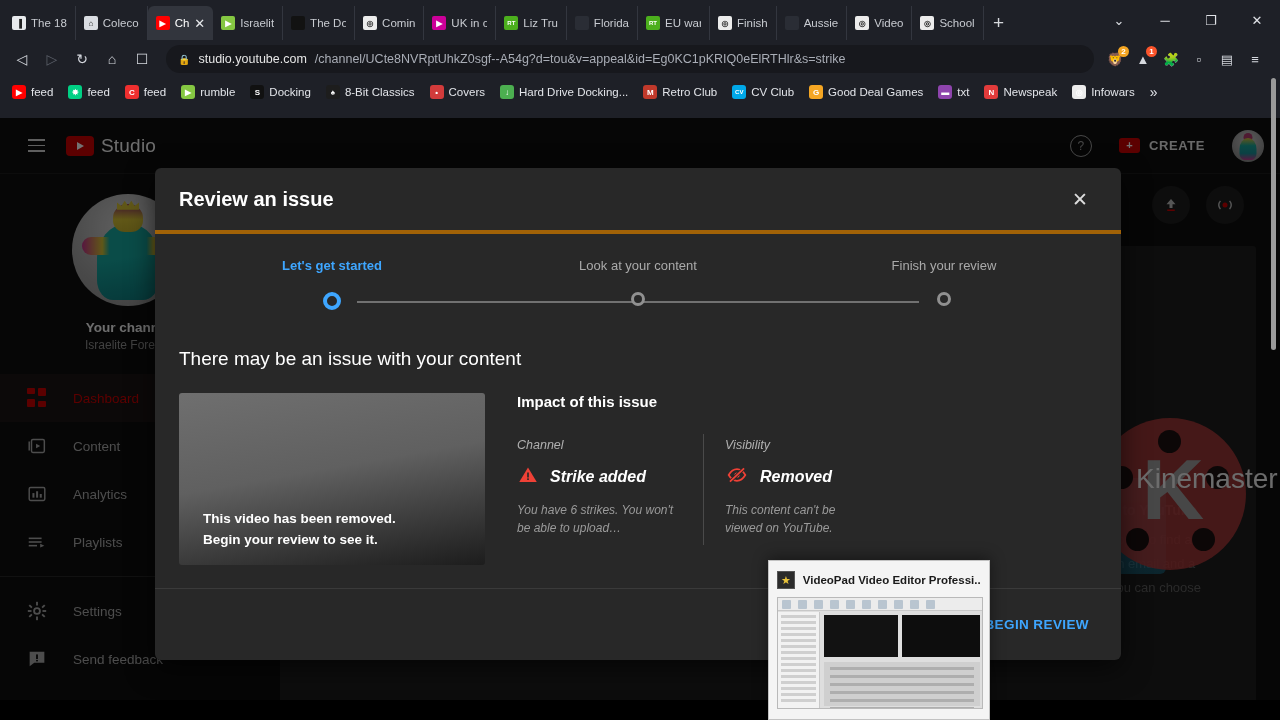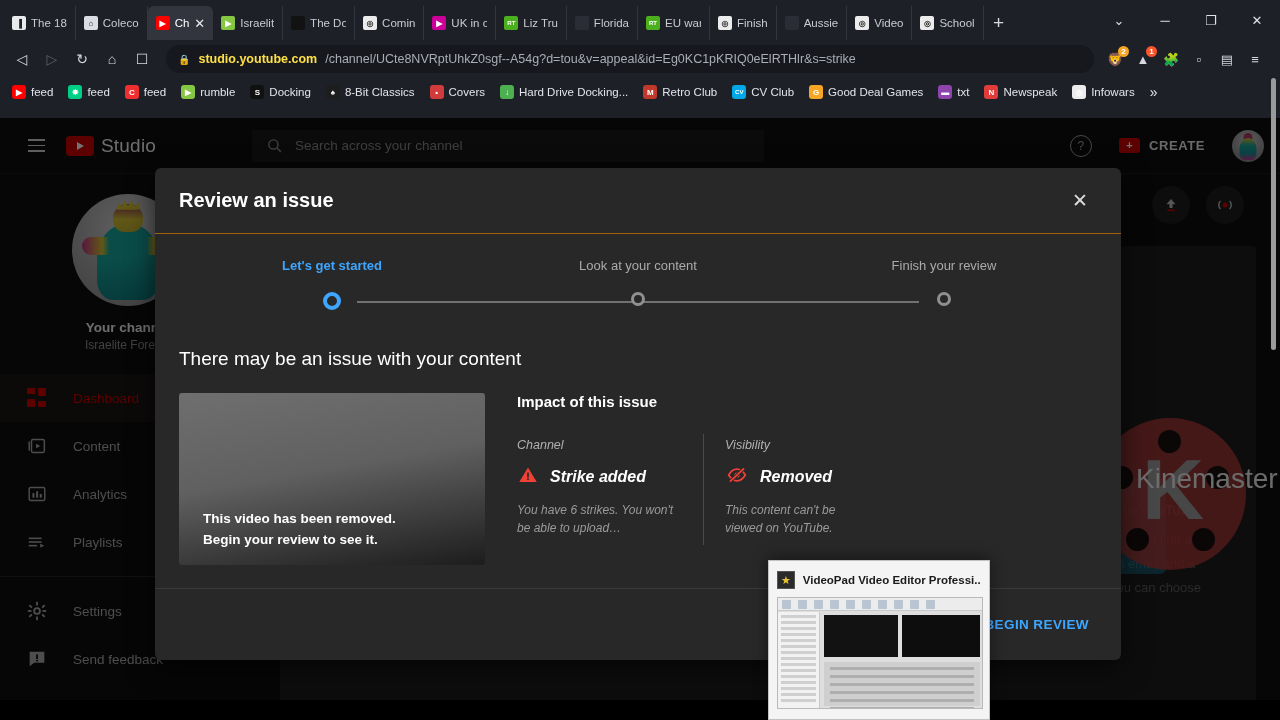--- a/index.html
+++ b/index.html
@@ -41,21 +41,21 @@
   
   .navrow { height: 38px; display: flex; align-items: center; padding: 0 8px; gap: 2px; background: #1e2027; }
   .navbtn { width: 28px; height: 28px; display: flex; align-items: center; justify-content: center;
     color: #d5d8de; font-size: 14px; }
   .navbtn.dim { color: #5a5e68; }
   .omnibox {
     flex: 1 1 auto; height: 28px; background: #17181d; border-radius: 14px;
     display: flex; align-items: center; padding: 0 12px; gap: 8px;
     margin: 0 8px; color: #cfd2d8; font-size: 12.5px; overflow: hidden; white-space: nowrap;
   }
-  .omnibox .host { color: #fde047; font-weight: bold; }
+  .omnibox .host { color: #e5e5e5; font-weight: normal; }
   .omnibox .rest { color: #a9adb6; }
   .ext-icons { display: flex; align-items: center; gap: 6px; padding-right: 6px; }
   .ext-ico { width: 22px; height: 22px; display: flex; align-items: center; justify-content: center;
     color: #d5d8de; font-size: 13px; position: relative; }
   .badge { position: absolute; top: -2px; right: -3px; min-width: 11px; height: 11px;
     border-radius: 6px; font-size: 8px; color: #fff; display: flex; align-items: center;
     justify-content: center; padding: 0 2px; font-weight: bold; }
 
   
   .bookmarks { height: 28px; display: flex; align-items: center; gap: 3px; padding: 0 6px;
@@ -149,21 +149,21 @@
     white-space: nowrap; }
   .promo-img { position: absolute; left: 1096px; top: 360px; width: 70px; height: 96px;
     background: linear-gradient(180deg,#2aa5c9 0%, #1a7fa0 100%); border-radius: 6px; opacity: .55; }
 
   
   .scrim { position: absolute; inset: 118px 0 0 0; background: rgba(0,0,0,.55); z-index: 80; }
   .modal { position: absolute; left: 155px; top: 168px; width: 966px; height: 492px;
     background: #282828; border-radius: 6px; z-index: 90; box-shadow: 0 8px 28px rgba(0,0,0,.6);
     display: flex; flex-direction: column; overflow: hidden; }
   .modal-head { height: 66px; display: flex; align-items: center; padding: 0 24px;
-    border-bottom: 1px solid #a16207; flex: 0 0 66px; }
+    border-bottom: 4px solid #a16207; flex: 0 0 66px; }
   .modal-title { color: #ffffff; font-size: 20px; font-weight: bold; }
   .modal-close { margin-left: auto; width: 34px; height: 34px; display: flex;
     align-items: center; justify-content: center; color: #dcdcdc; font-size: 19px; font-weight: 300; }
   .modal-body { flex: 1 1 auto; position: relative; overflow: hidden; padding: 0 24px; }
 
   .stepper { position: relative; height: 92px; padding-top: 24px; }
   .steps-labels { display: flex; }
   .step-lbl { flex: 1 1 0; text-align: center; font-size: 13px; color: #aaaaaa; }
   .step-lbl.active { color: #3ea6ff; font-weight: bold; }
   .track { position: absolute; left: 178px; right: 178px; top: 67px; height: 2px; background: #717171; }
@@ -386,27 +386,20 @@
       <div class="hamburger">
           <span></span>
           <span></span>
           <span></span>
         </div>
       <div class="studio-logo">
         <div class="play-badge">
             <i></i>
           </div>
         <div class="studio-word">Studio</div>
-      </div>
-      <div class="yt-search">
-        <svg width="17" height="17" viewBox="0 0 24 24">
-          <circle cx="10.5" cy="10.5" r="6.5" fill="none" stroke="#8a8a8a" stroke-width="2"></circle>
-          <line x1="15.5" y1="15.5" x2="21" y2="21" stroke="#8a8a8a" stroke-width="2"></line>
-        </svg>
-        <span class="ph">Search across your channel</span>
       </div>
       <div class="hdr-right">
         <div class="circ-ico">?</div>
         <div class="create-btn">
           <div class="cam-ico">+</div>
           <div class="create-lbl">CREATE</div>
         </div>
         <div class="avatar">
             <div class="hd"></div>
             <div class="fig"></div>

